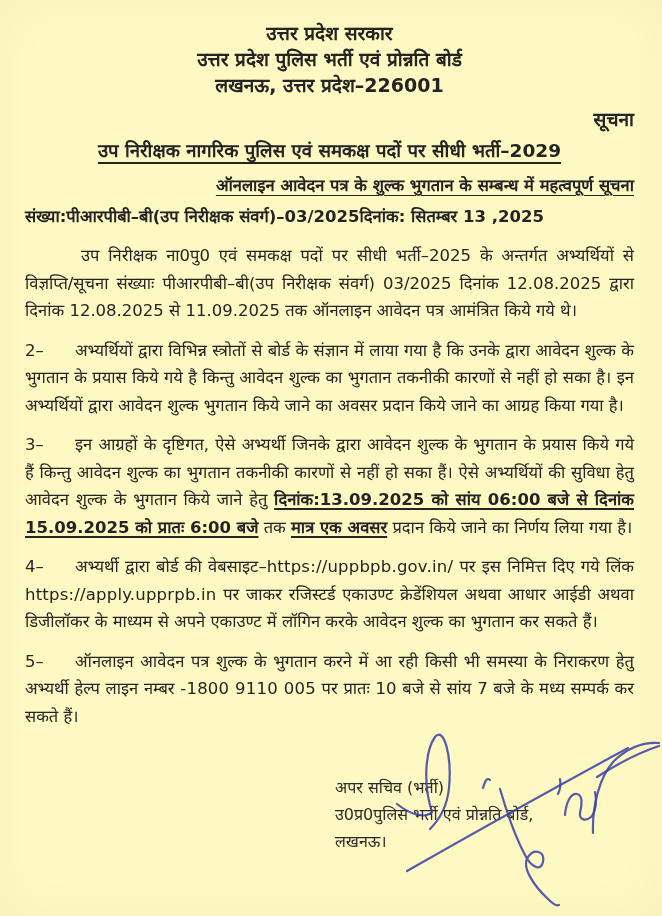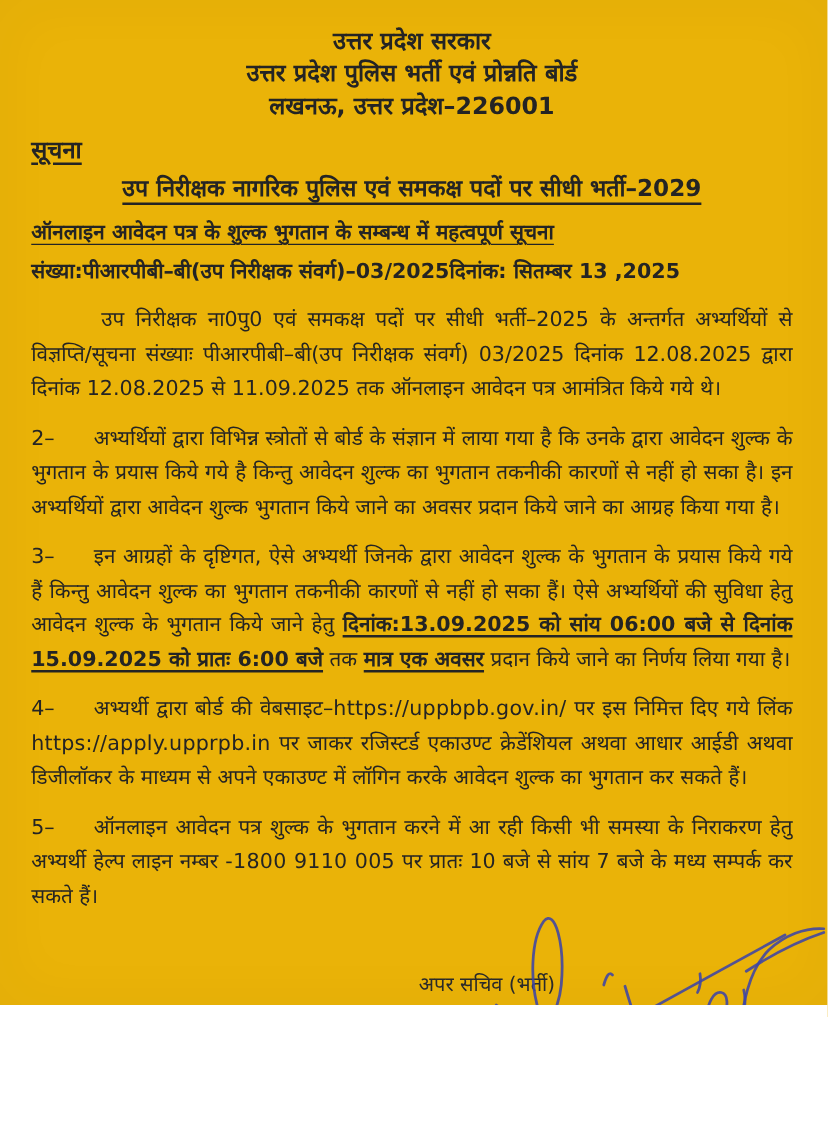--- a/index.html
+++ b/index.html
@@ -3,39 +3,39 @@
 <meta charset="utf-8">
 <style>
   html, body {
     margin: 0; padding: 0;
     width: 662px; height: 916px;
     background: #ffffff;
     font-family: "DejaVu Sans", "Liberation Sans", sans-serif;
   }
   .page {
     position: relative;
-    width: 662px; height: 804px;
+    width: 662px; height: 916px;
     box-sizing: border-box;
-    background: #eab308;
+    background: #fef9c3;
     color: #242424;
     padding: 20px 28px 0 25px;
     overflow: hidden;
     box-shadow: inset 0 0 50px rgba(60,60,55,0.04);
   }
   .letterhead { text-align: center; font-weight: bold; font-size: 19px; line-height: 26px; white-space: nowrap; }
   .notice-heading {
-    text-align: left; font-weight: bold; font-size: 19px; margin-top: 8px;
-    text-decoration: underline; text-underline-offset: 4px; text-decoration-thickness: 1.5px;
+    text-align: right; font-weight: bold; font-size: 19px; margin-top: 8px;
+    text-underline-offset: 4px; text-decoration-thickness: 1.5px;
   }
   .recruitment-title {
     text-align: center; font-weight: bold; font-size: 18.5px; margin-top: 5px; white-space: nowrap;
     text-decoration: underline; text-underline-offset: 5px; text-decoration-thickness: 1.5px;
   }
   .subject-line {
-    text-align: left; font-weight: bold; font-size: 16.5px; margin-top: 11px; white-space: nowrap;
+    text-align: right; font-weight: bold; font-size: 16.5px; margin-top: 11px; white-space: nowrap;
     text-decoration: underline; text-underline-offset: 4px; text-decoration-thickness: 1.3px;
   }
   .ref-row {
     display: flex; align-items: baseline;
     font-weight: bold; font-size: 16.5px; margin-top: 8px; white-space: nowrap;
   }
   .body-para {
     font-size: 16.5px; line-height: 27.5px; text-align: justify;
     margin: 12px 0 0 0;
   }

